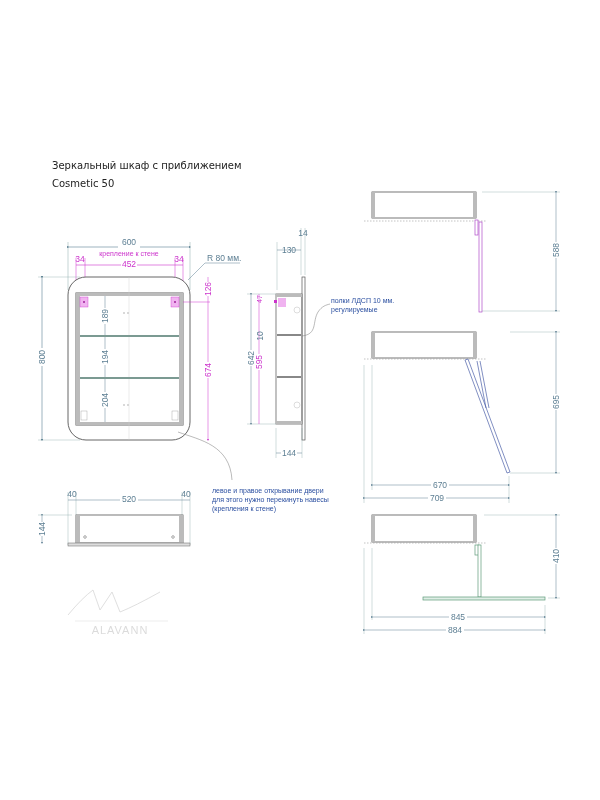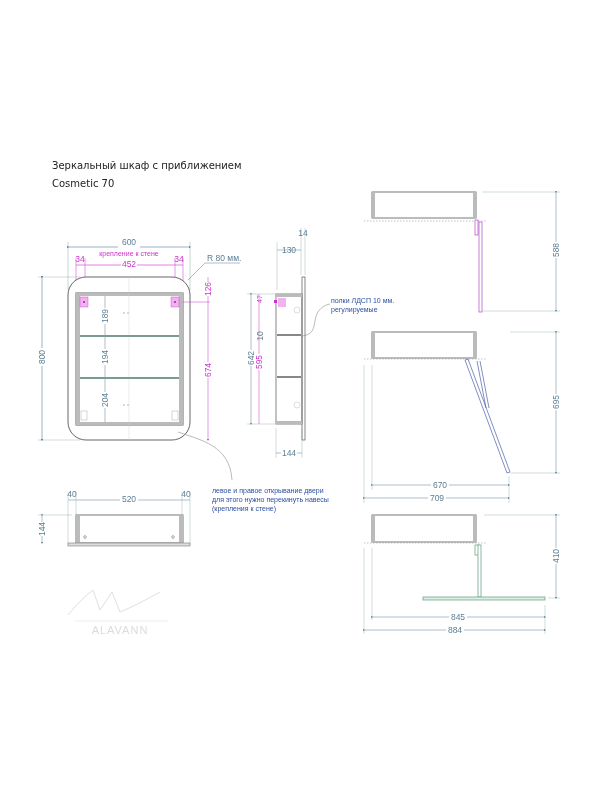--- a/index.html
+++ b/index.html
@@ -9,21 +9,21 @@
   .dim { font-family:"Liberation Sans", sans-serif; font-size:8.5px; fill:#5d7f93; }
   .dimm { font-family:"Liberation Sans", sans-serif; font-size:8.5px; fill:#cc33cc; }
   .note { font-family:"Liberation Sans", sans-serif; font-size:7px; fill:#2b4fa0; }
   .sm { font-family:"Liberation Sans", sans-serif; font-size:7px; fill:#cc33cc; }
 </style>
 </head>
 <body>
 
 <div class="title">
   <div>Зеркальный шкаф с приближением</div>
-  <div>Cosmetic 70</div>
+  <div>Cosmetic 50</div>
 </div>
 
 <svg width="600" height="800" viewBox="0 0 600 800">
   <defs>
     <marker id="ar" markerWidth="4" markerHeight="4" refX="2" refY="2" orient="auto">
       <path d="M0,0 L4,2 L0,4 z" fill="#5d7f93"></path>
     </marker>
     <marker id="arm" markerWidth="4" markerHeight="4" refX="2" refY="2" orient="auto">
       <path d="M0,0 L4,2 L0,4 z" fill="#cc33cc"></path>
     </marker>

